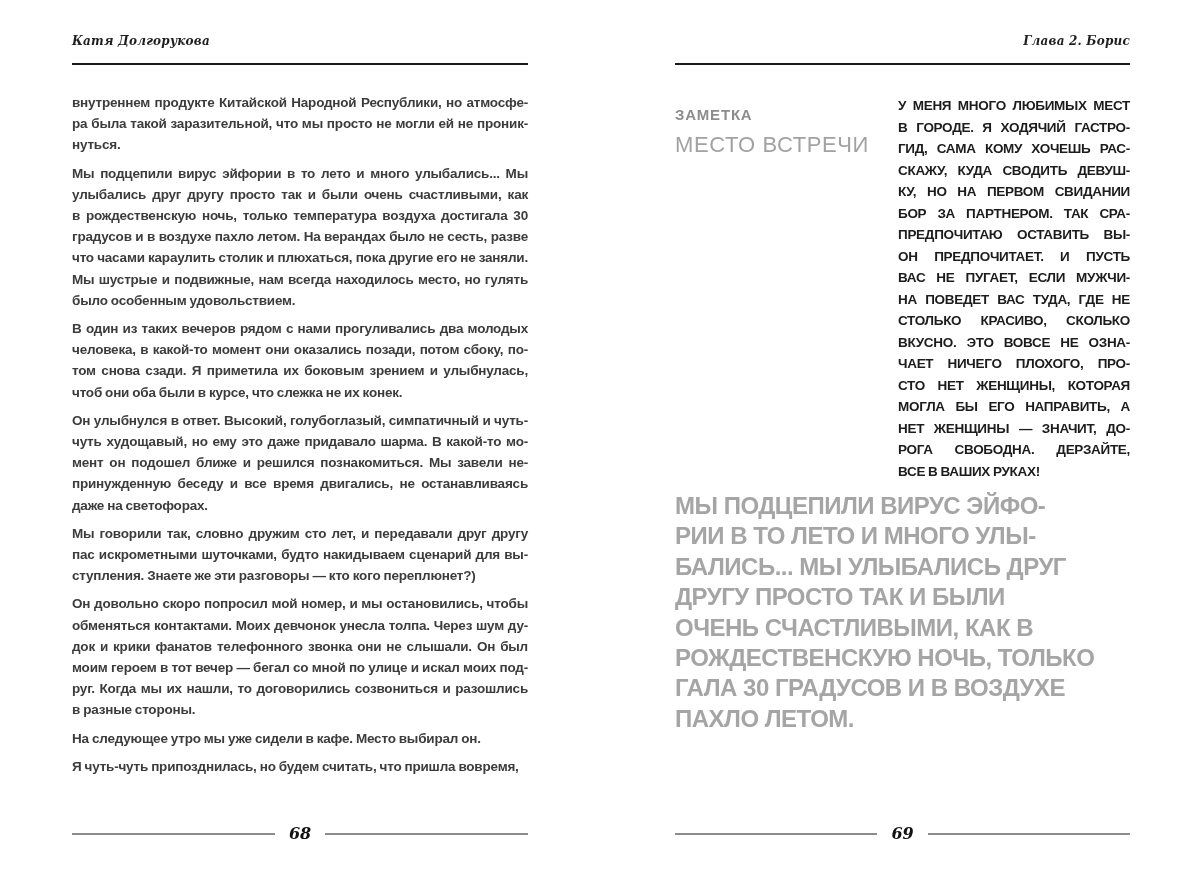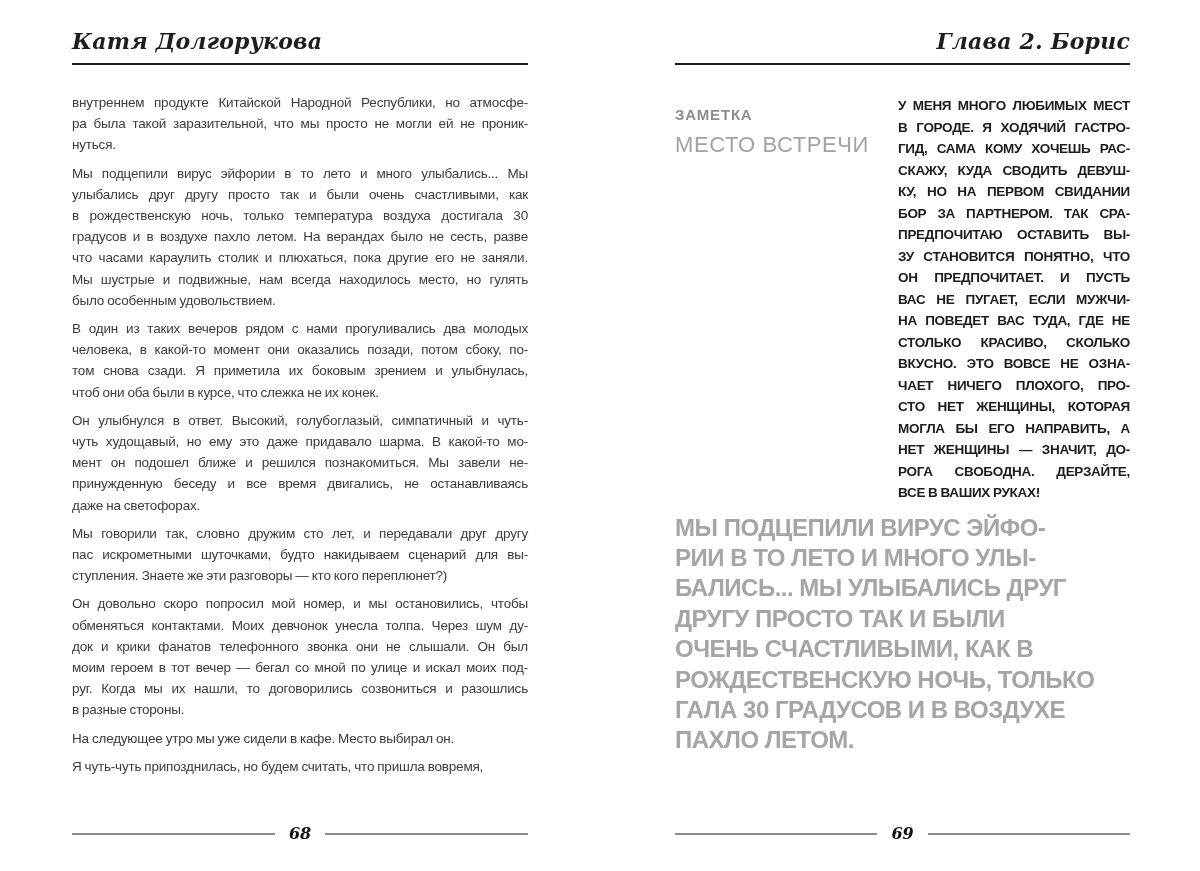--- a/index.html
+++ b/index.html
@@ -11,29 +11,29 @@
   }
   .spread { display: flex; width: 1200px; height: 871px; }
   .page { position: relative; width: 600px; height: 871px; box-sizing: border-box; }
   .page-left  { padding: 30px 72px 0 72px; }
   .page-right { padding: 30px 70px 0 75px; }
 
   
   .running-head {
     font-family: "DejaVu Serif", serif;
     font-style: italic; font-weight: bold;
-    font-size: 22px; line-height: 22px;
+    font-size: 12px; line-height: 22px;
     color: #1e1e1e; letter-spacing: 0.2px;
   }
   .running-head.right { text-align: right; }
   .head-rule { margin-top: 11px; height: 2px; background: #1a1a1a; }
 
   
   .body-text { margin-top: 27px; color: #3c3c3c; }
-  .para { margin: 0 0 7px 0; }
+  .para { margin: 0 0 7px 0; font-weight: bold; }
   .bline {
     font-size: 13.5px; line-height: 21.2px;
     letter-spacing: -0.2px; word-spacing: -0.5px;
     text-align: justify; text-align-last: justify;
     white-space: normal;
   }
   .bline.last { text-align-last: left; }
 
   
   .note-section { display: flex; margin-top: 30px; }
@@ -155,21 +155,20 @@
         <div class="note-title">МЕСТО ВСТРЕЧИ</div>
       </div>
       <div class="note-body">
           <div class="note-line">У МЕНЯ МНОГО ЛЮБИМЫХ МЕСТ</div>
           <div class="note-line">В ГОРОДЕ. Я ХОДЯЧИЙ ГАСТРО-</div>
           <div class="note-line">ГИД, САМА КОМУ ХОЧЕШЬ РАС-</div>
           <div class="note-line">СКАЖУ, КУДА СВОДИТЬ ДЕВУШ-</div>
           <div class="note-line">КУ, НО НА ПЕРВОМ СВИДАНИИ</div>
           <div class="note-line">БОР ЗА ПАРТНЕРОМ. ТАК СРА-</div>
           <div class="note-line">ПРЕДПОЧИТАЮ ОСТАВИТЬ ВЫ-</div>
-          <div class="note-line">ЗУ СТАНОВИТСЯ ПОНЯТНО, ЧТО</div>
           <div class="note-line">ОН ПРЕДПОЧИТАЕТ. И ПУСТЬ</div>
           <div class="note-line">ВАС НЕ ПУГАЕТ, ЕСЛИ МУЖЧИ-</div>
           <div class="note-line">НА ПОВЕДЕТ ВАС ТУДА, ГДЕ НЕ</div>
           <div class="note-line">СТОЛЬКО КРАСИВО, СКОЛЬКО</div>
           <div class="note-line">ВКУСНО. ЭТО ВОВСЕ НЕ ОЗНА-</div>
           <div class="note-line">ЧАЕТ НИЧЕГО ПЛОХОГО, ПРО-</div>
           <div class="note-line">СТО НЕТ ЖЕНЩИНЫ, КОТОРАЯ</div>
           <div class="note-line">МОГЛА БЫ ЕГО НАПРАВИТЬ, А</div>
           <div class="note-line">НЕТ ЖЕНЩИНЫ — ЗНАЧИТ, ДО-</div>
           <div class="note-line">РОГА СВОБОДНА. ДЕРЗАЙТЕ,</div>

